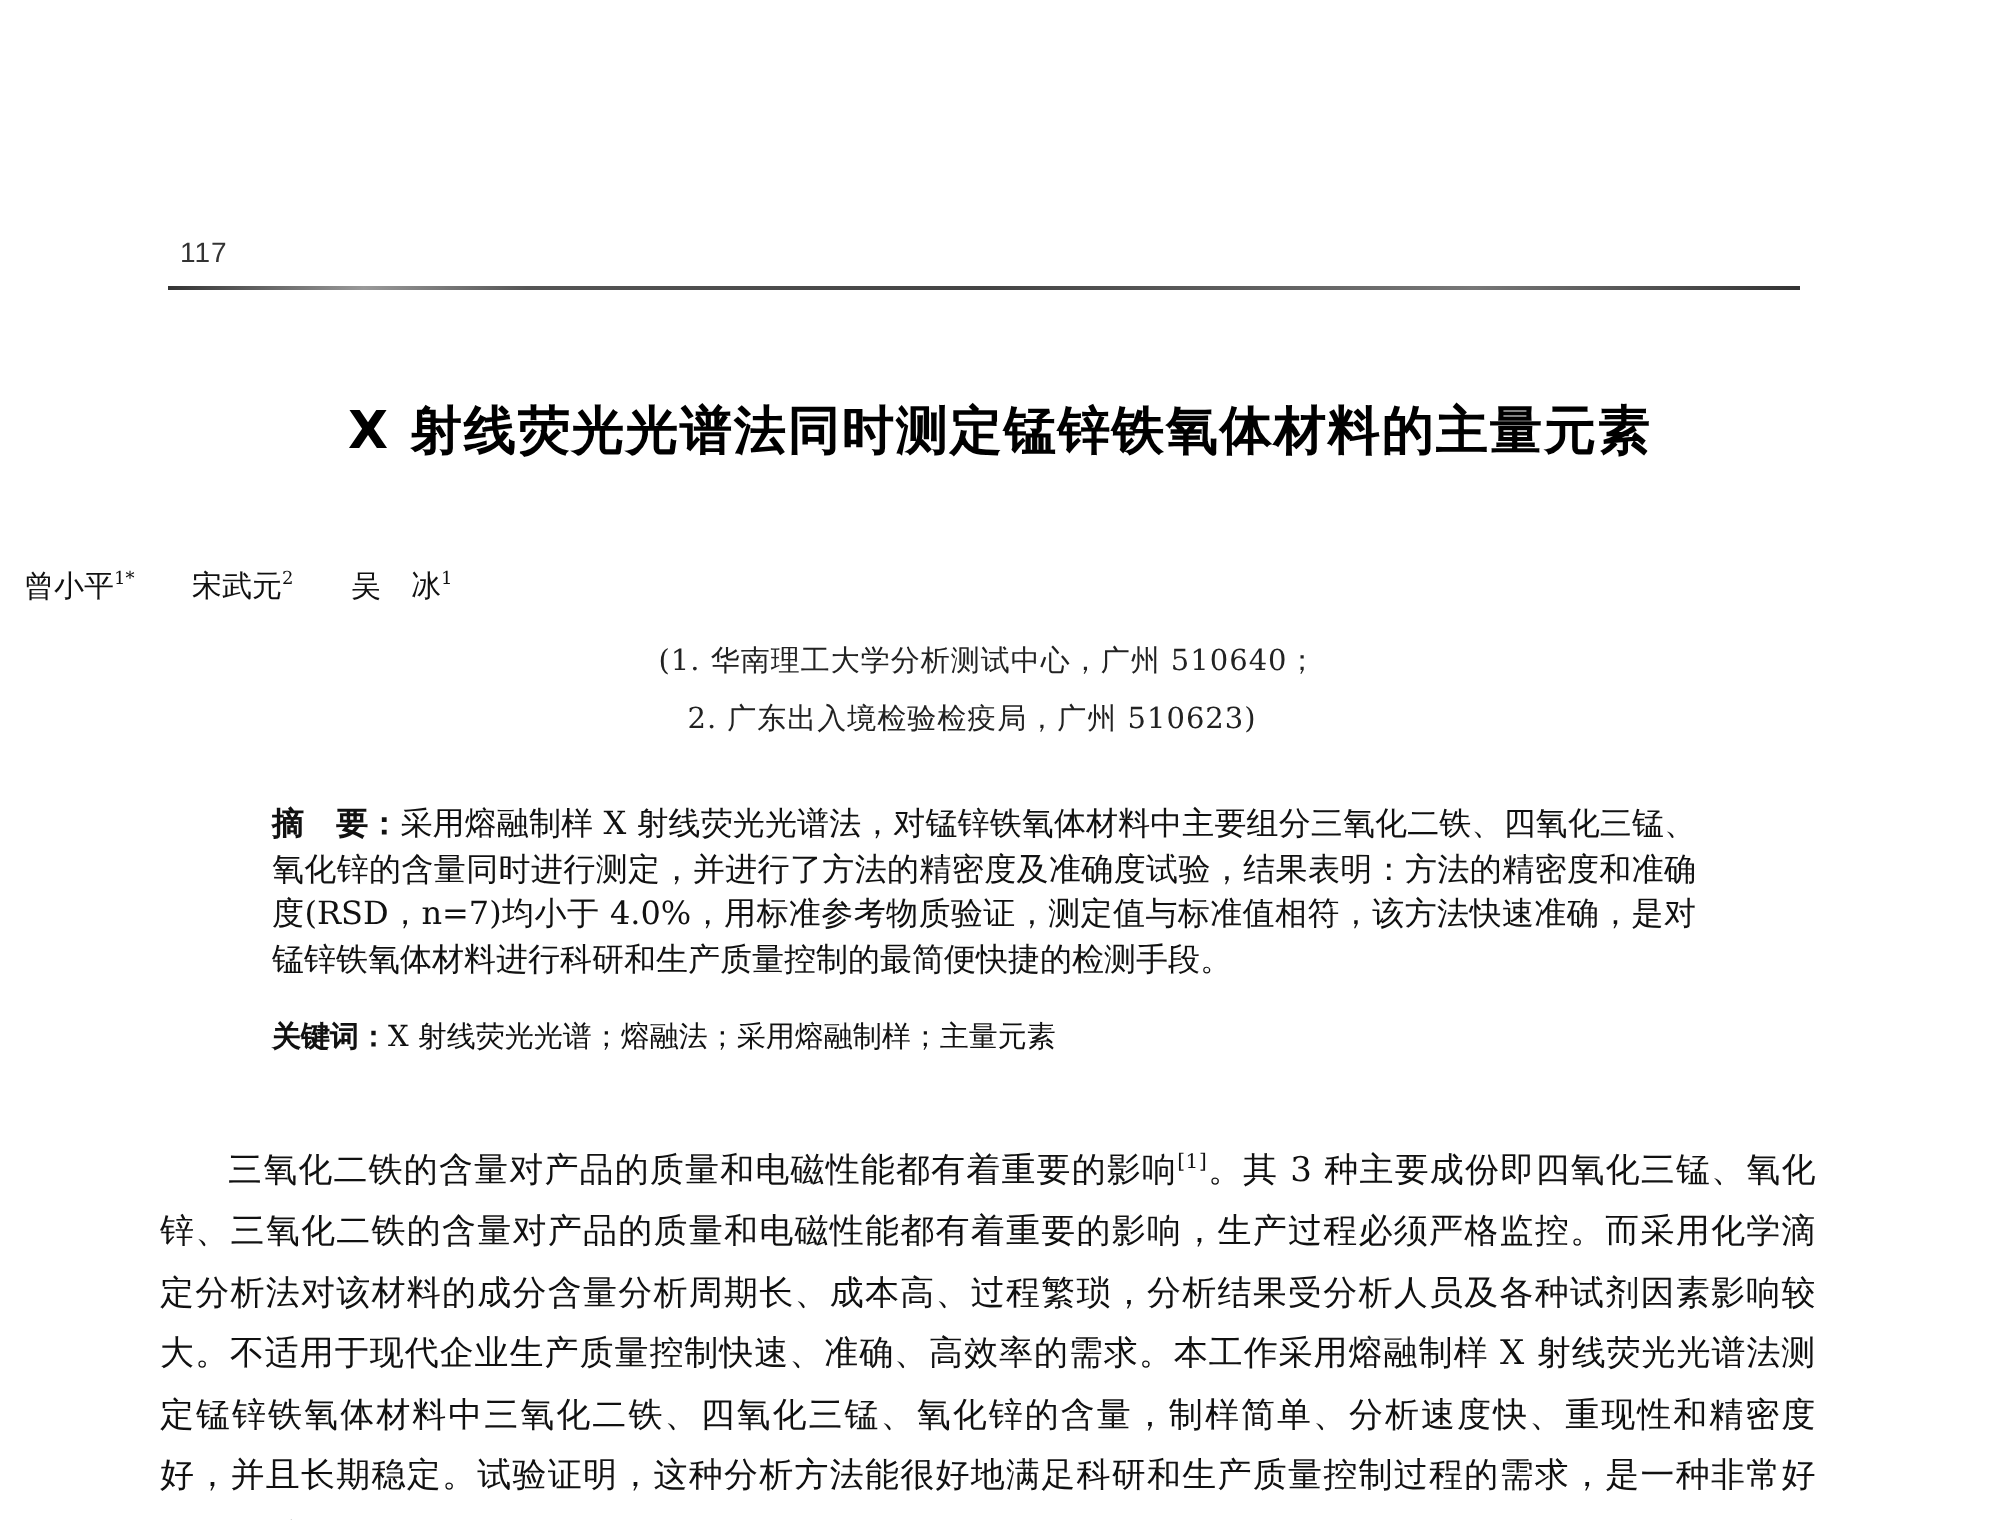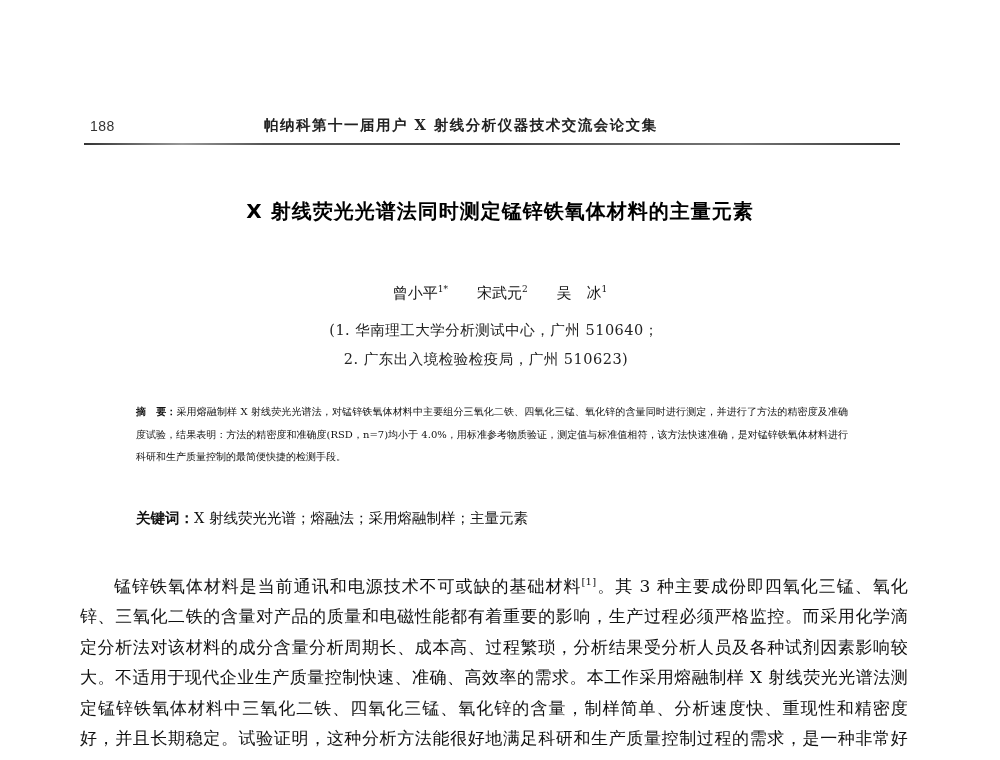--- a/index.html
+++ b/index.html
@@ -49,30 +49,29 @@
       background: linear-gradient(to right, #333 0%, #999 12%, #555 22%, #444 50%, #777 80%, #333 100%);
     }
     .title {
       position: absolute;
       left: 0;
       width: 1000px;
       top: 198px;
       text-align: center;
       font-family: "DejaVu Sans", sans-serif;
       font-weight: bold;
-      font-size: 20px;
+      font-size: 26px;
       letter-spacing: 1px;
       color: #000;
     }
     .authors {
       position: absolute;
       left: 0;
       width: 1000px;
       top: 284px;
-      text-align: center;
       font-size: 15px;
       color: #111;
     }
     .authors .author { margin: 0 12px; }
     .authors sup { font-size: 9px; vertical-align: super; }
     .affil {
       position: absolute;
       left: 0;
       width: 1000px;
       text-align: center;
@@ -80,21 +79,21 @@
       color: #222;
       letter-spacing: 0.5px;
     }
     .affil-1 { top: 321px; left: -6px; }
     .affil-2 { top: 350px; left: -14px; }
     .abstract {
       position: absolute;
       left: 136px;
       top: 401px;
       width: 712px;
-      font-size: 10px;
+      font-size: 16px;
       line-height: 22.5px;
       color: #111;
       text-align: justify;
     }
     .abstract .label {
       font-family: "DejaVu Sans", sans-serif;
       font-weight: bold;
     }
     .keywords {
       position: absolute;
@@ -120,22 +119,21 @@
       text-align: justify;
       text-indent: 34px;
       letter-spacing: 0.3px;
     }
     .body-text sup { font-size: 10px; vertical-align: super; }
   </style>
 </head>
 <body>
 
 <div class="page-header">
-  <span class="page-number">188</span>
-  <span class="running-head">帕纳科第十一届用户 X 射线分析仪器技术交流会论文集</span>
+  <span class="page-number">117</span>
   <div class="header-rule"></div>
 </div>
 
 <div class="title">X 射线荧光光谱法同时测定锰锌铁氧体材料的主量元素</div>
 
 <div class="authors">
   <span class="author"><span>曾小平</span><sup>1*</sup></span>
   <span class="author"><span>宋武元</span><sup>2</sup></span>
   <span class="author"><span>吴　冰</span><sup>1</sup></span>
 </div>
@@ -145,14 +143,14 @@
 
 <div class="abstract">
   <span class="label">摘　要：</span><span>采用熔融制样 X 射线荧光光谱法，对锰锌铁氧体材料中主要组分三氧化二铁、四氧化三锰、氧化锌的含量同时进行测定，并进行了方法的精密度及准确度试验，结果表明：方法的精密度和准确度(RSD，n=7)均小于 4.0%，用标准参考物质验证，测定值与标准值相符，该方法快速准确，是对锰锌铁氧体材料进行科研和生产质量控制的最简便快捷的检测手段。</span>
 </div>
 
 <div class="keywords">
   <span class="label">关键词：</span><span>X 射线荧光光谱；熔融法；采用熔融制样；主量元素</span>
 </div>
 
 <div class="body-text">
-  <span>锰锌铁氧体材料是当前通讯和电源技术不可或缺的基础材料</span><sup>[1]</sup><span>。其 3 种主要成份即四氧化三锰、氧化锌、三氧化二铁的含量对产品的质量和电磁性能都有着重要的影响，生产过程必须严格监控。而采用化学滴定分析法对该材料的成分含量分析周期长、成本高、过程繁琐，分析结果受分析人员及各种试剂因素影响较大。不适用于现代企业生产质量控制快速、准确、高效率的需求。本工作采用熔融制样 X 射线荧光光谱法测定锰锌铁氧体材料中三氧化二铁、四氧化三锰、氧化锌的含量，制样简单、分析速度快、重现性和精密度好，并且长期稳定。试验证明，这种分析方法能很好地满足科研和生产质量控制过程的需求，是一种非常好的检测手段。</span>
+  <span>三氧化二铁的含量对产品的质量和电磁性能都有着重要的影响</span><sup>[1]</sup><span>。其 3 种主要成份即四氧化三锰、氧化锌、三氧化二铁的含量对产品的质量和电磁性能都有着重要的影响，生产过程必须严格监控。而采用化学滴定分析法对该材料的成分含量分析周期长、成本高、过程繁琐，分析结果受分析人员及各种试剂因素影响较大。不适用于现代企业生产质量控制快速、准确、高效率的需求。本工作采用熔融制样 X 射线荧光光谱法测定锰锌铁氧体材料中三氧化二铁、四氧化三锰、氧化锌的含量，制样简单、分析速度快、重现性和精密度好，并且长期稳定。试验证明，这种分析方法能很好地满足科研和生产质量控制过程的需求，是一种非常好的检测手段。</span>
 </div>
 
 </body></html>

